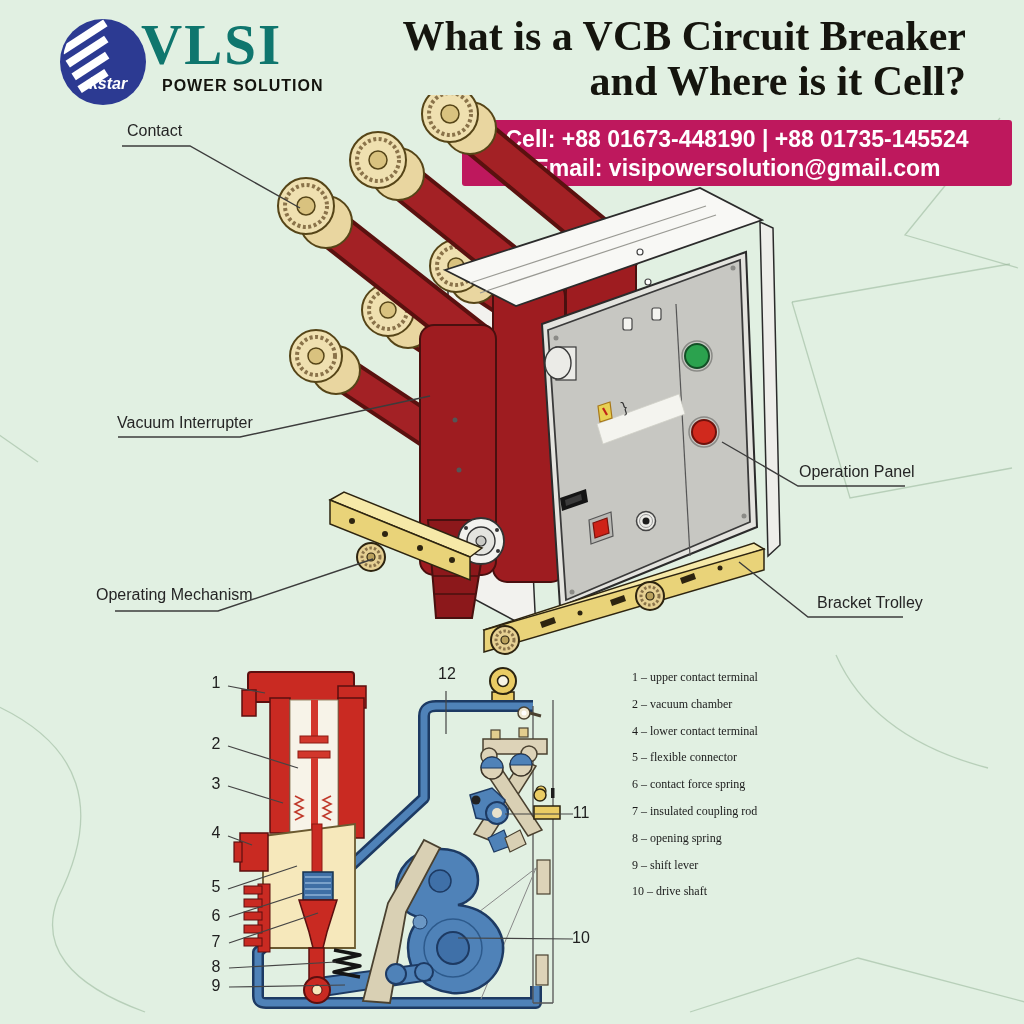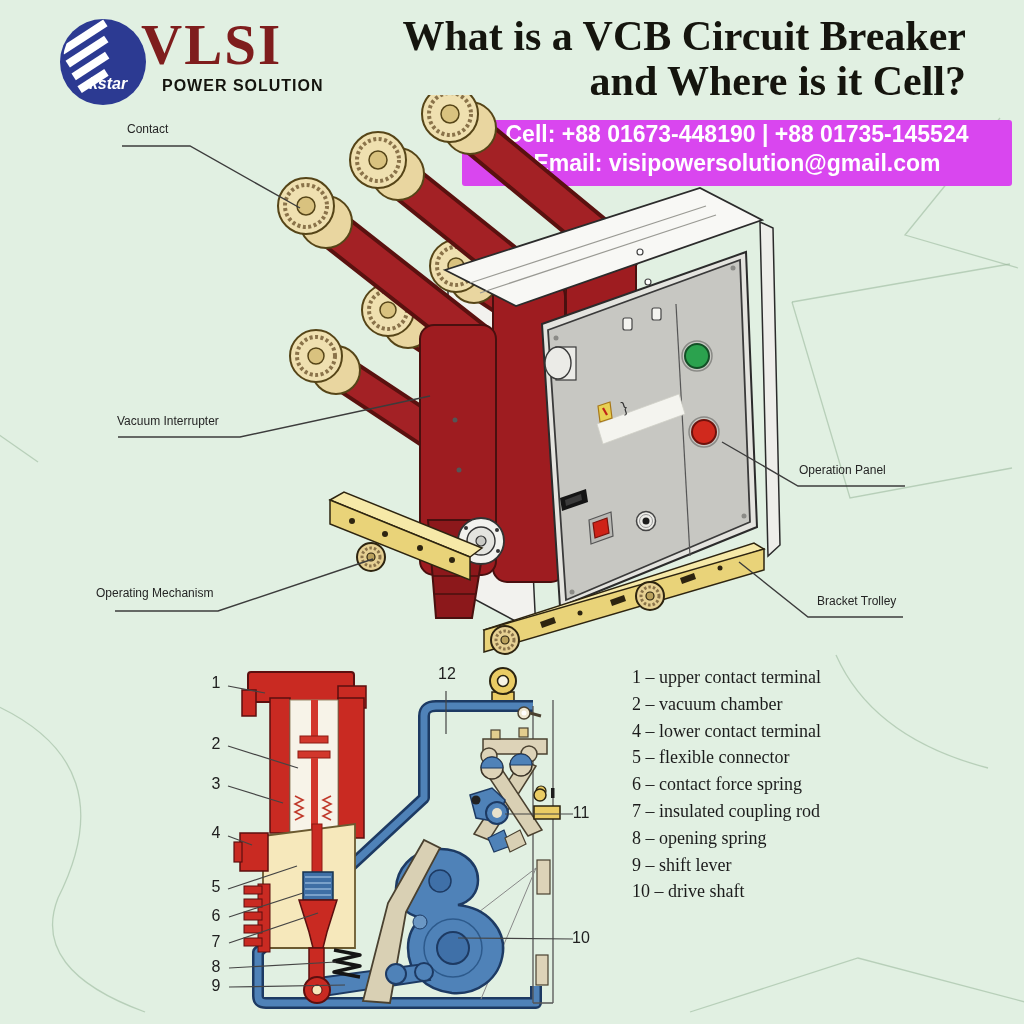--- a/index.html
+++ b/index.html
@@ -2,34 +2,34 @@
 <html><head>
 <meta charset="utf-8">
 <style>
   html,body{margin:0;padding:0;}
   body{width:1024px;height:1024px;position:relative;overflow:hidden;
        background:#e1f0e2;font-family:"Liberation Sans",sans-serif;}
   .abs{position:absolute;}
   .nowrap{white-space:nowrap;}
   
   #brand-name{left:141px;top:12px;font-family:"Liberation Serif",serif;font-weight:700;
-              font-size:57px;letter-spacing:2px;color:#7f1d1d;}
+              font-size:57px;letter-spacing:2px;color:#0f766e;}
   #brand-sub{left:135px;top:77px;font-weight:700;font-size:16px;letter-spacing:1px;color:#14140e;margin-left:27px;}
   #title{left:300px;top:14px;width:666px;text-align:right;
          font-family:"Liberation Serif",serif;font-weight:700;font-size:42px;
          line-height:45px;color:#15150e;}
   
-  #contact-bar{left:462px;top:120px;width:550px;height:66px;background:#d946ef;
+  #contact-bar{left:462px;top:120px;width:550px;height:66px;background:#be185d;
                border-radius:3px;color:#fff;text-align:center;font-weight:700;
-               font-size:23px;line-height:29px;box-sizing:border-box;}
-  
-  .lbl{font-size:12px;color:#252525;z-index:20;}
+               font-size:23px;line-height:29px;padding-top:5px;box-sizing:border-box;}
+  
+  .lbl{font-size:16px;color:#252525;z-index:20;}
   
   #legend{left:632px;top:664px;width:252px;font-family:"Liberation Serif",serif;
-          font-size:18px;line-height:26.8px;color:#1b1b1b;z-index:20;}
+          font-size:12px;line-height:26.8px;color:#1b1b1b;z-index:20;}
   
   .num{font-size:16px;color:#202020;z-index:20;text-align:center;width:30px;}
   svg{position:absolute;}
 </style>
 </head>
 <body>
 
 <svg class="abs" width="1024" height="1024" style="left:0;top:0;z-index:0">
   <g fill="none" stroke="rgba(150,180,152,0.55)" stroke-width="1.3">
     <path d="M1000,118 L905,235 L1018,268"></path>

